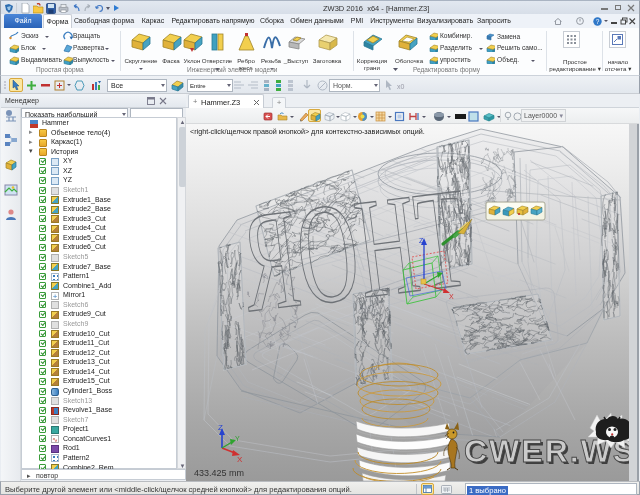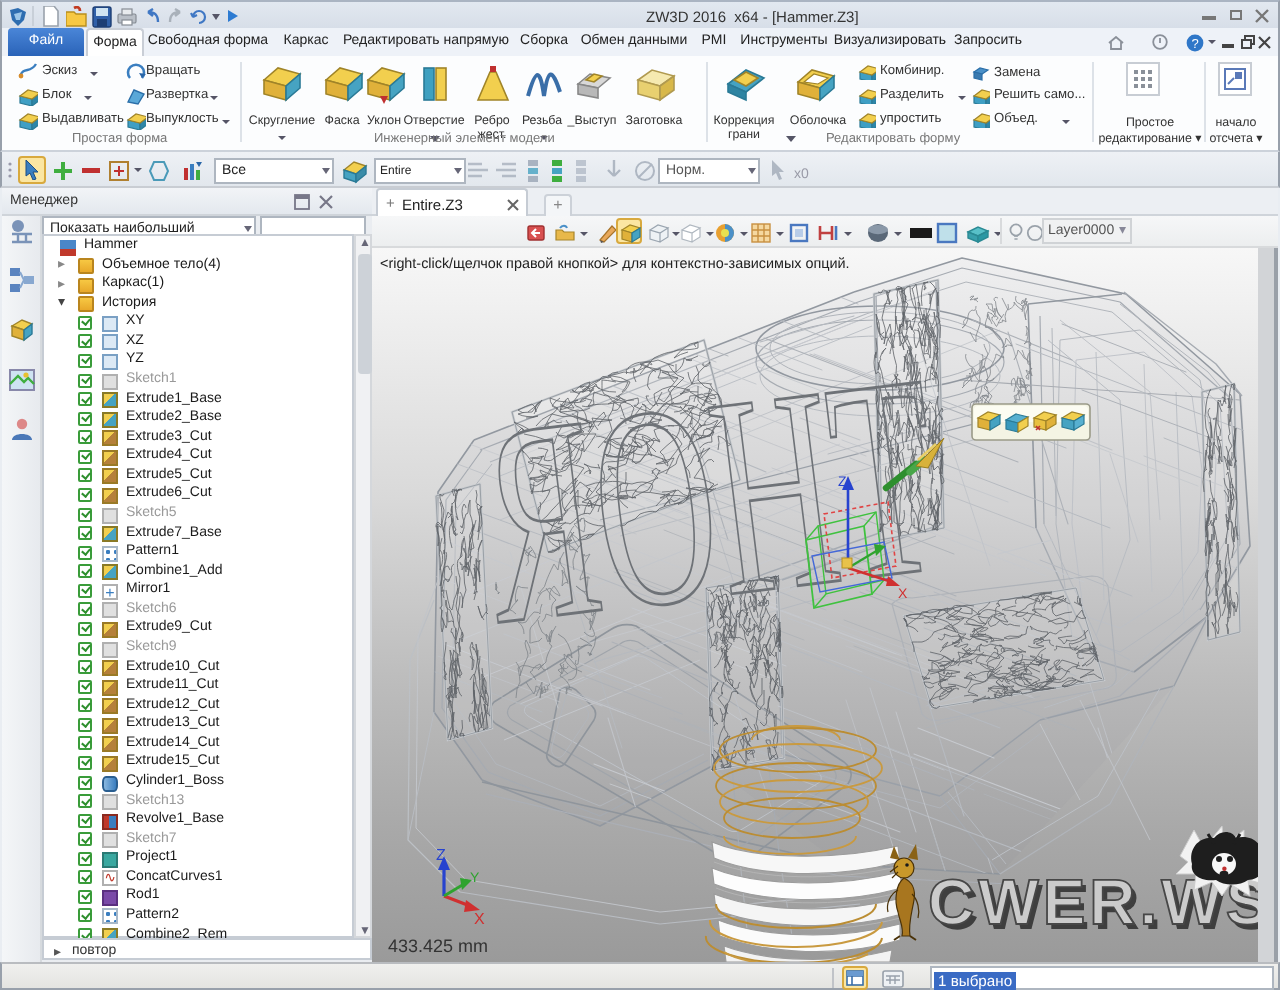--- a/index.html
+++ b/index.html
@@ -384,21 +384,21 @@
         <rect x="0.5" y="0.5" width="7" height="7" fill="none" stroke="#778" stroke-width="0.9"></rect>
         <rect x="0.5" y="0.5" width="7" height="2" fill="#778"></rect>
       </svg>
     <svg class="icon" style="left:158px;top:3px" width="8" height="8">
         <path d="M1 1 L7 7 M7 1 L1 7" stroke="#778" stroke-width="1.1"></path>
       </svg>
   </div>
   <div id="tabbar">
     <div id="doctab">
       <span style="position:absolute;left:4px;top:2px;color:#777">+</span>
-      <span style="position:absolute;left:12px;top:2.5px">Entire.Z3</span>
+      <span style="position:absolute;left:12px;top:2.5px">Hammer.Z3</span>
       <svg class="icon" style="left:64px;top:4px" width="7" height="7">
           <path d="M1 1 L6 6 M6 1 L1 6" stroke="#666" stroke-width="1"></path>
         </svg>
     </div>
     <div class="abs" style="left:86px;top:3px;width:14px;height:11px;background:#f4f6f8;border:1px solid #ccd1d8;border-bottom:none;border-radius:2px 2px 0 0;font-size:8px;color:#888;text-align:center;line-height:10px">+</div>
   </div>
 </div>
 
 <div id="leftpanel">
   <div id="iconstrip">
@@ -621,20 +621,21 @@
     <div class="abs" style="left:1px;top:9px;width:7px;height:60px;background:#cdd2d8;border-radius:2px"></div>
     <div class="abs" style="left:1px;top:344px;width:7px;height:8px;font-size:6px;color:#667;text-align:center;line-height:8px">▼</div>
   </div>
   <div id="povtor">
       <span style="position:absolute;left:5px;top:1.5px;color:#555">▸</span>
       <span style="position:absolute;left:14px;top:1.5px">повтор</span>
     </div>
 </div>
 
 <div id="statusbar">
+  <span style="position:absolute;left:4px;top:3px">Выберите другой элемент или &lt;middle-click/щелчок средней кнопкой&gt; для редактирования опций.</span>
   <div class="abs" style="left:415px;top:2px;width:1px;height:10px;background:#c0c3c8"></div>
   <div class="abs" style="left:420px;top:1px;width:13px;height:12px;background:#fbe6a2;border:1px solid #d8a93e;border-radius:2px"></div>
   <svg class="icon" style="left:422px;top:3px" width="9" height="8">
       <rect x="0.5" y="0.5" width="8" height="7" fill="#fff" stroke="#3a6ea8" stroke-width="0.8"></rect>
       <path d="M0.5 3 L8.5 3 M3 0.5 L3 7.5" stroke="#3a6ea8" stroke-width="0.8"></path>
       <rect x="0.5" y="0.5" width="8" height="2.5" fill="#6a9ad0"></rect>
     </svg>
   <svg class="icon" style="left:440px;top:3px" width="11" height="9">
       <rect x="0.5" y="0.5" width="10" height="8" rx="1" fill="#eef1f4" stroke="#98a0aa" stroke-width="0.8"></rect>
       <path d="M2 3 L9 3 M2 5 L9 5 M4 3 L4 7 M6.5 3 L6.5 7" stroke="#98a0aa" stroke-width="0.7"></path>

